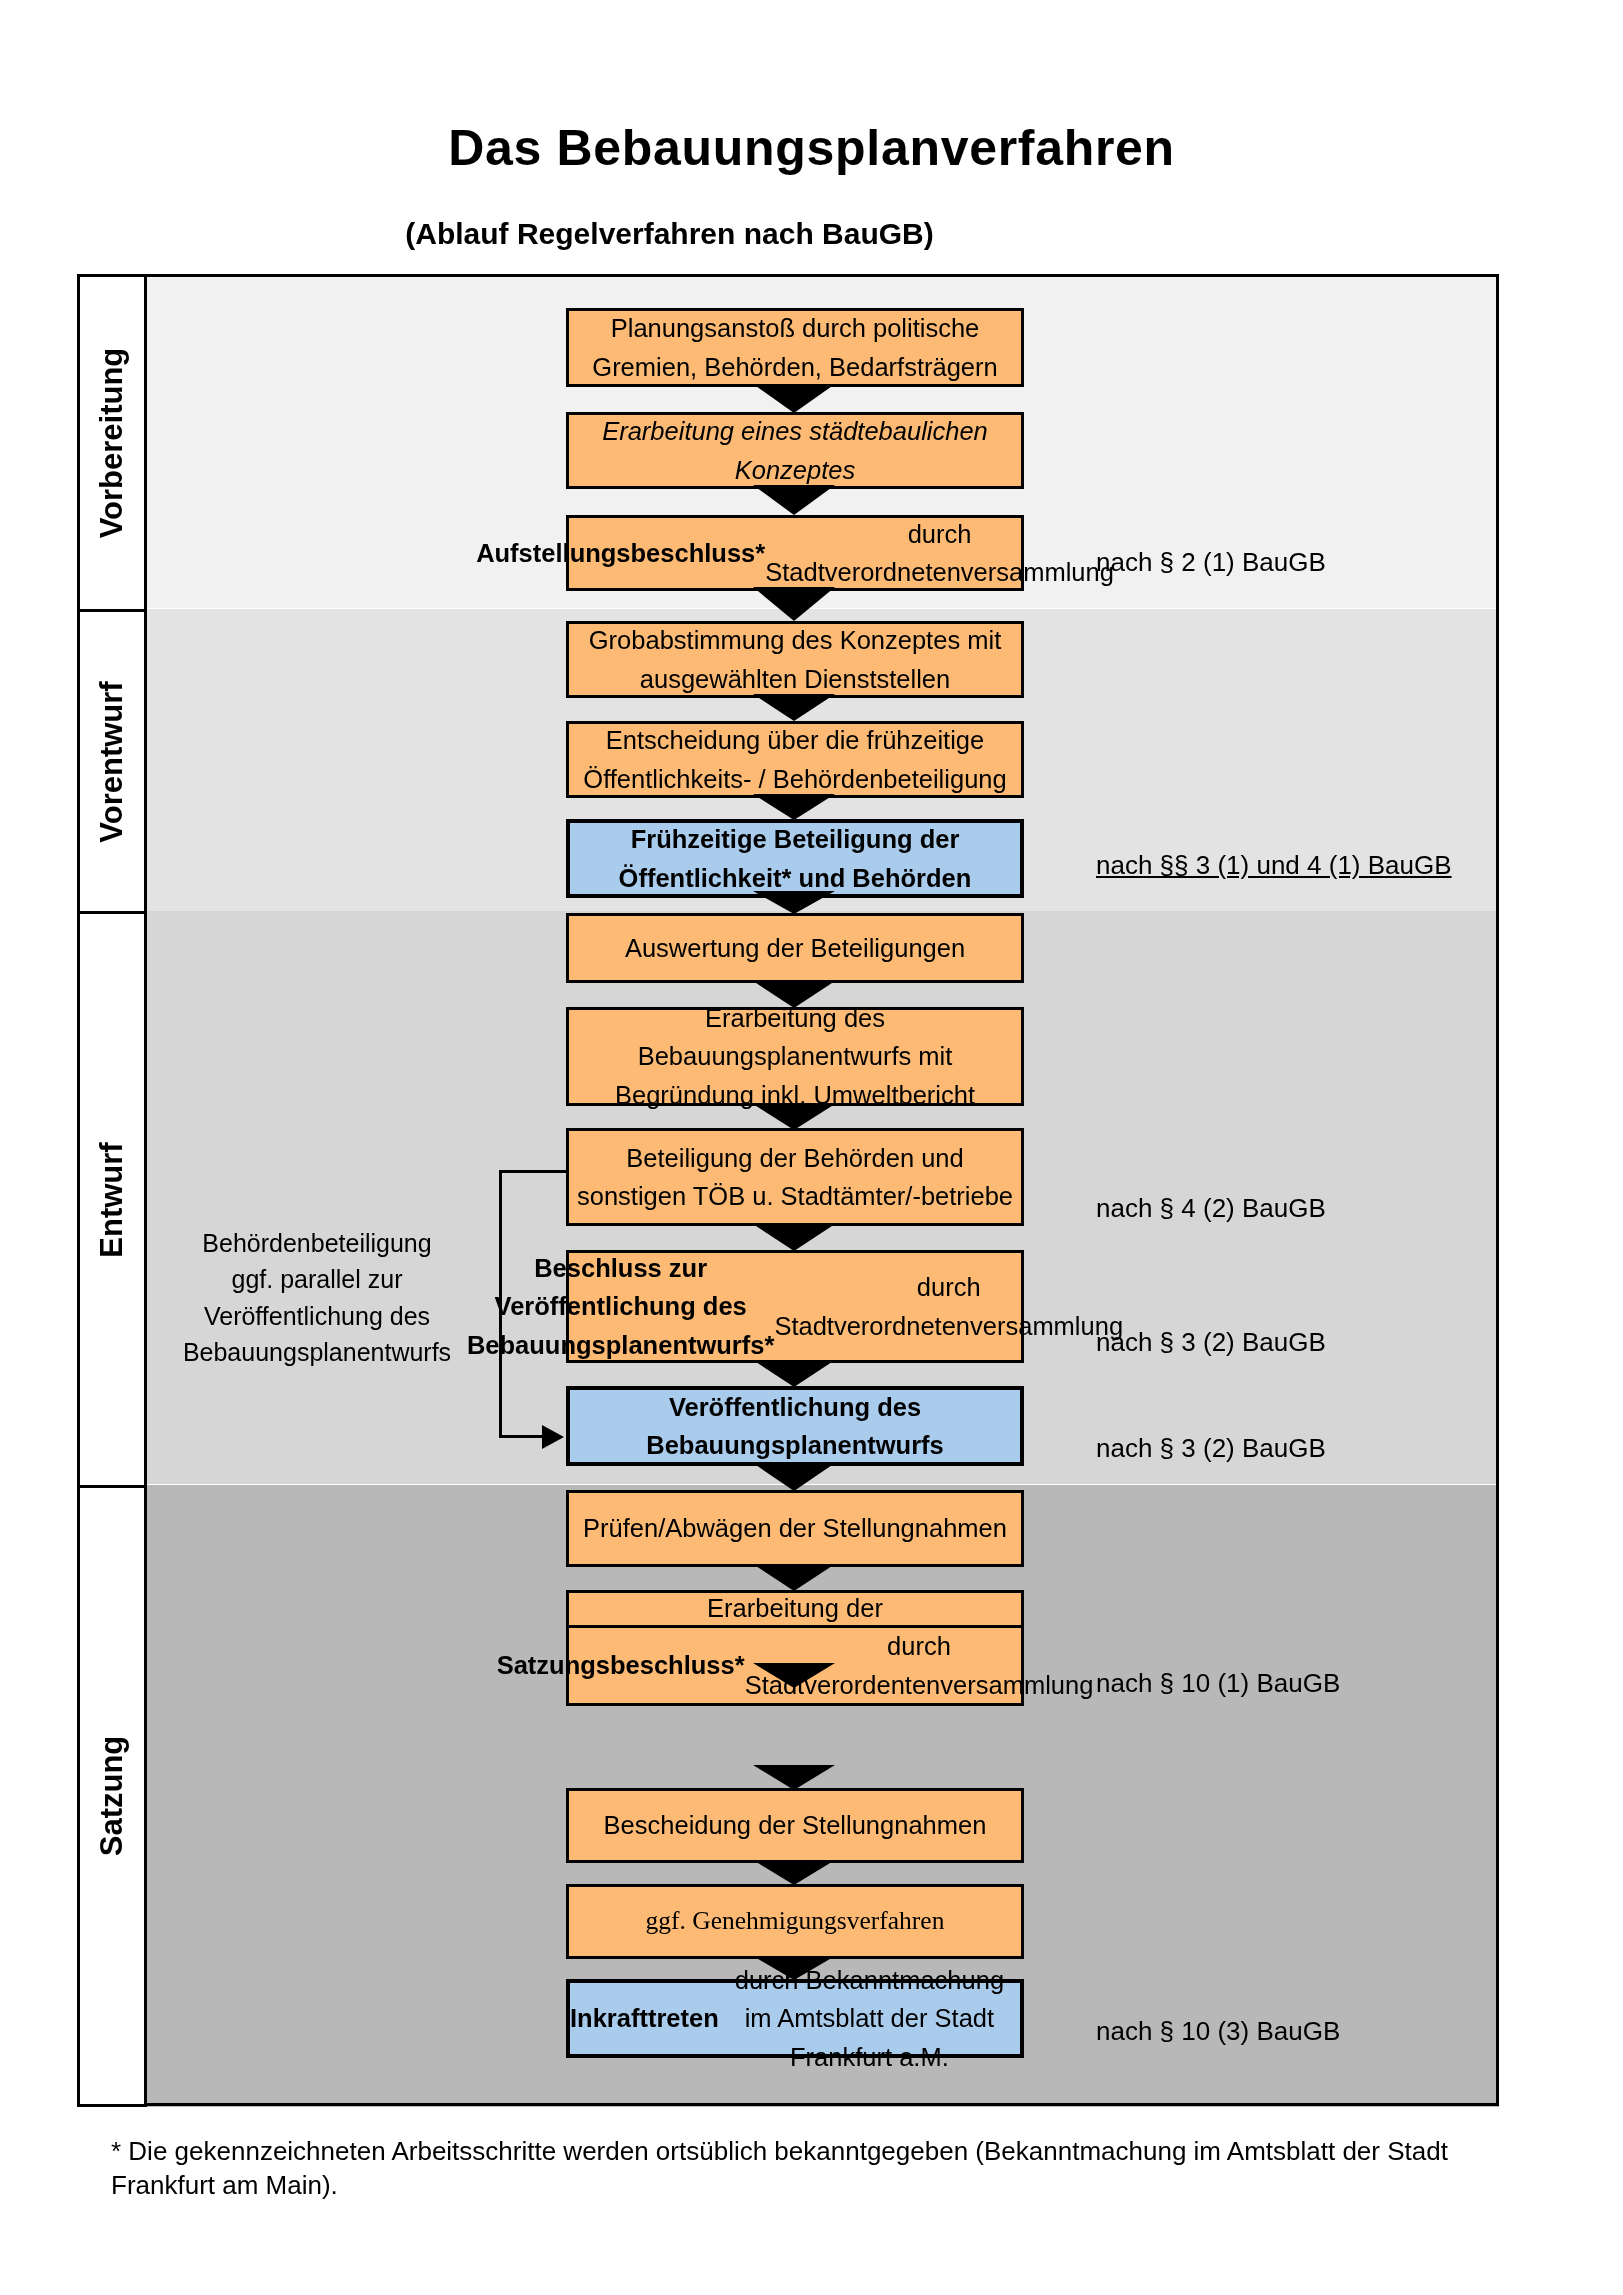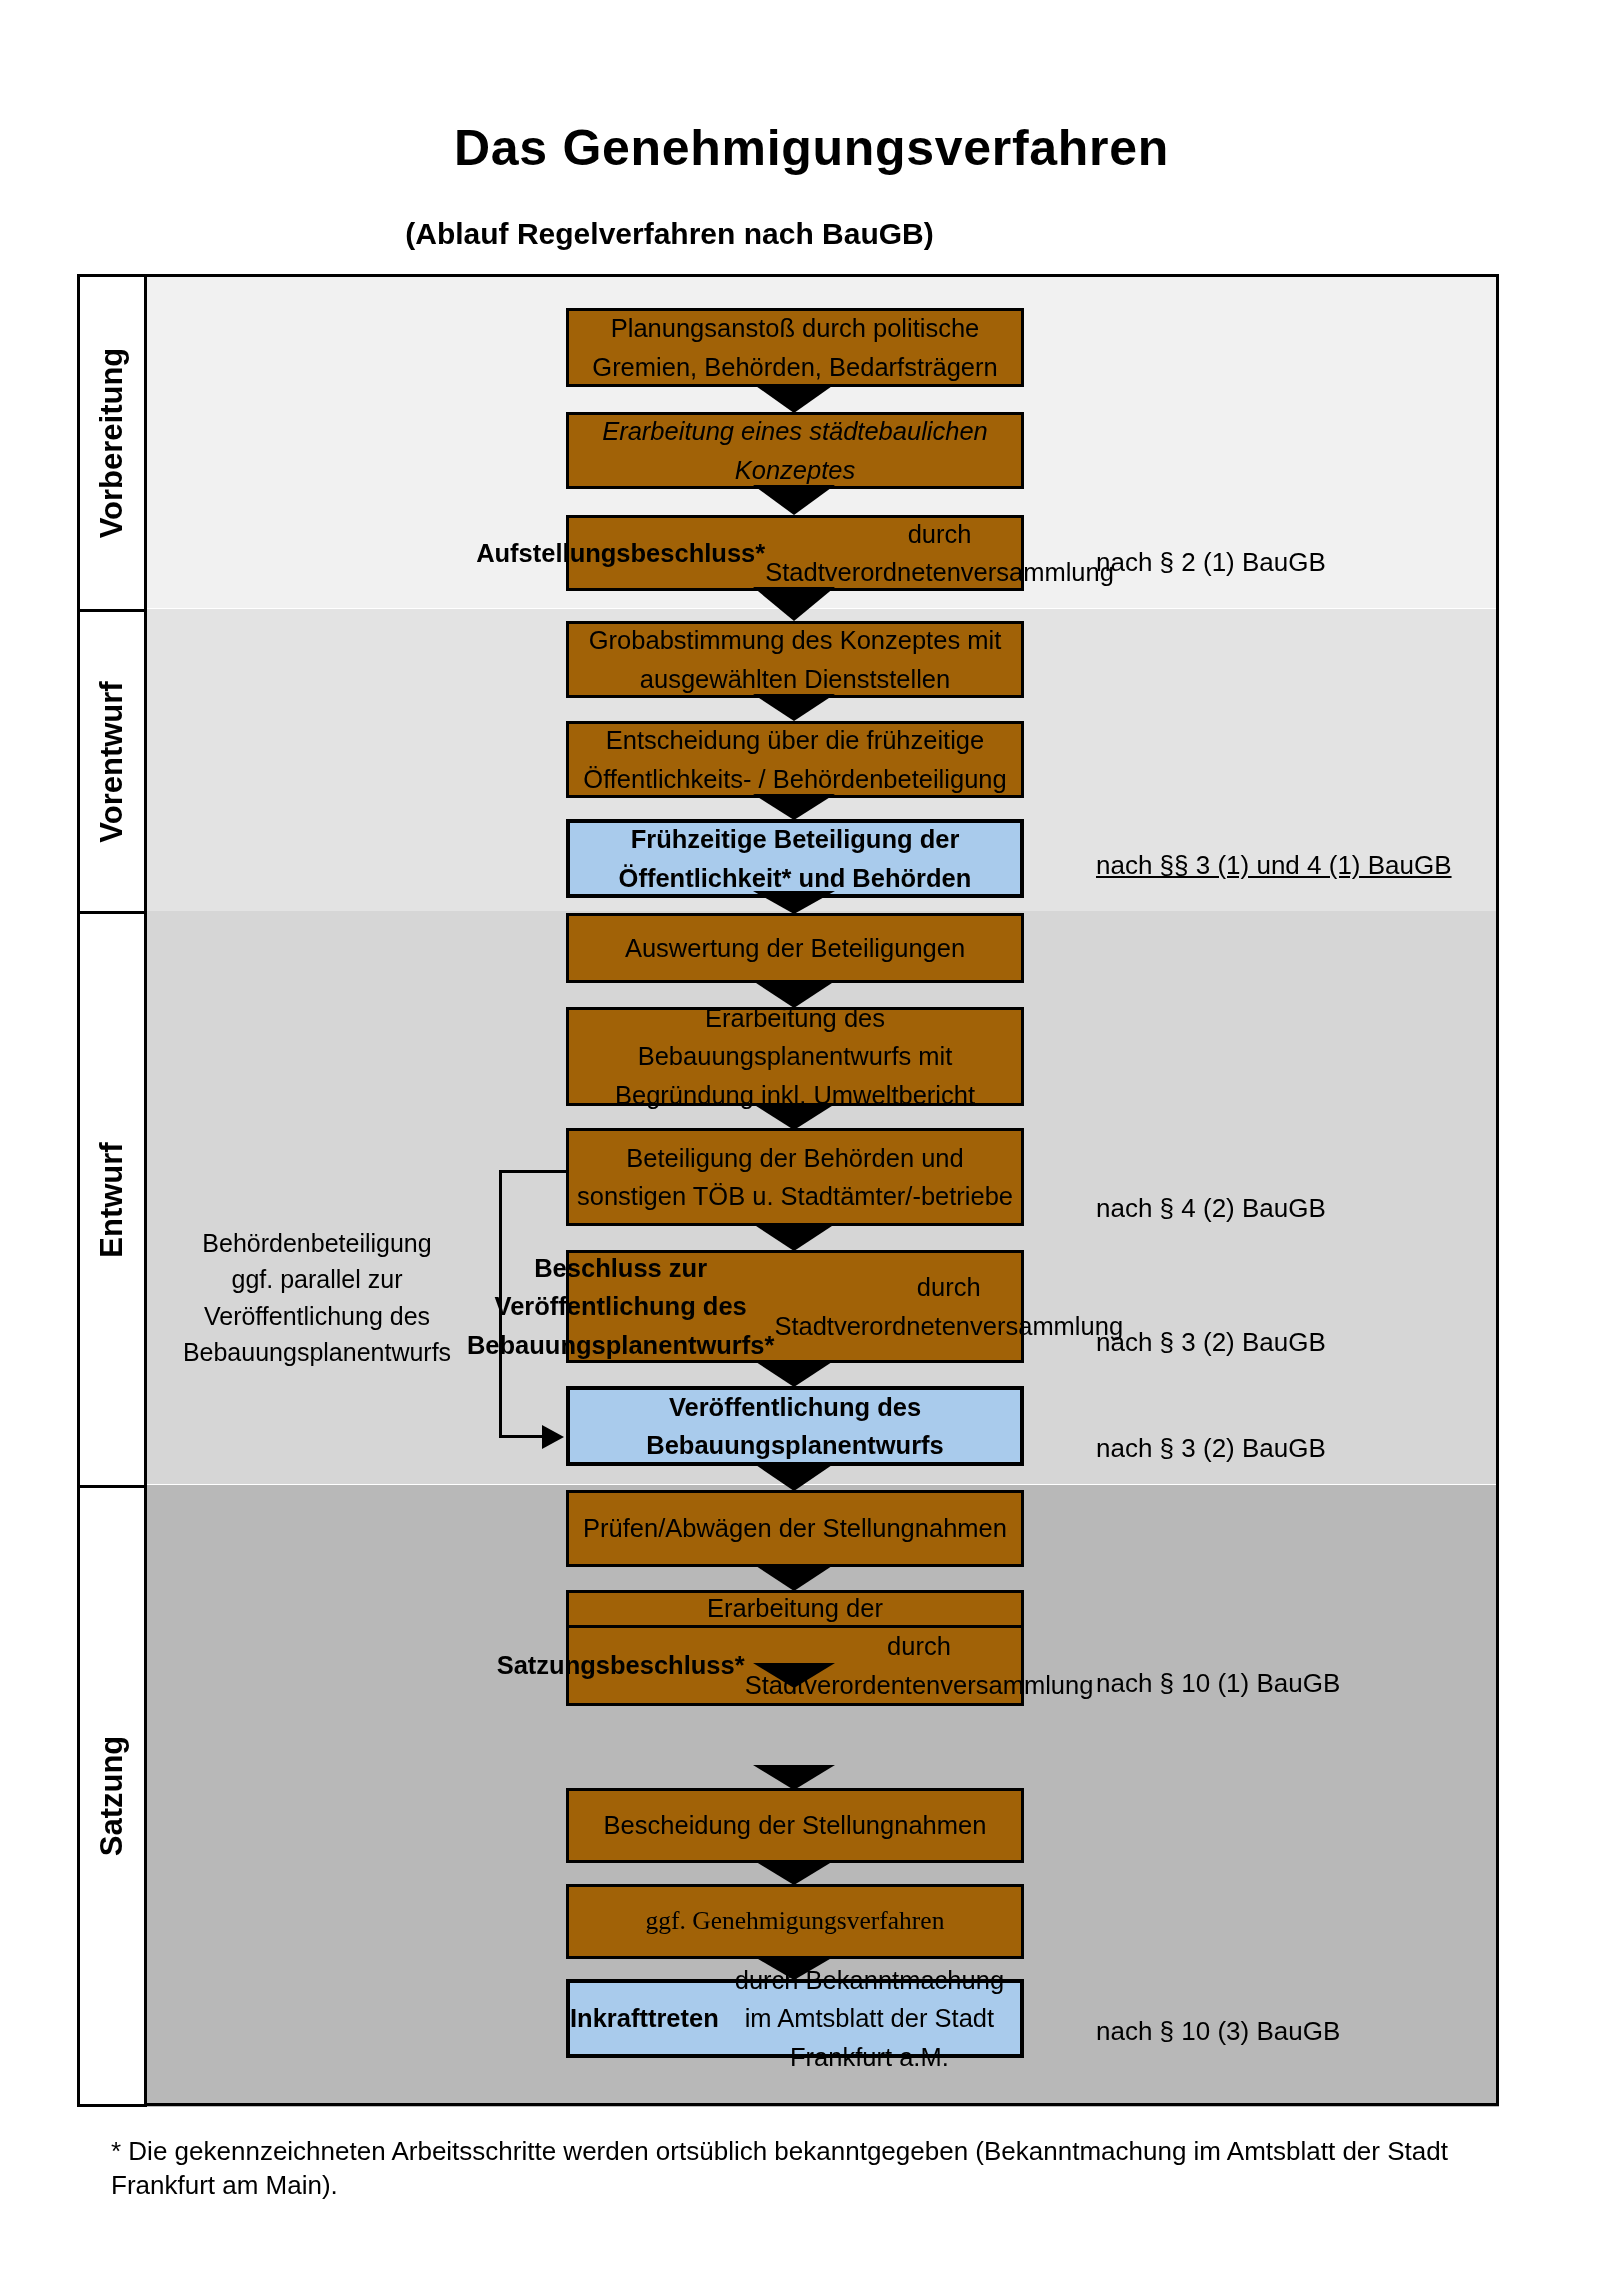--- a/index.html
+++ b/index.html
@@ -28,21 +28,21 @@
     border:3.3px solid #000;box-sizing:border-box;
     display:flex;align-items:center;justify-content:center;z-index:3;}
   .cell span{transform:rotate(-90deg);white-space:nowrap;
     font-weight:bold;font-size:31px;}
   .cell-1{top:274px;height:338px;}
   .cell-2{top:609px;height:306px;}
   .cell-3{top:911px;height:577px;}
   .cell-4{top:1485px;height:622px;}
 
   
-  .box{position:absolute;left:566px;width:458px;background:#a16207;
+  .box{position:absolute;left:566px;width:458px;background:#fdba74;
     border:3.3px solid #000;box-sizing:border-box;z-index:4;
     display:flex;align-items:center;justify-content:center;
     text-align:center;font-size:25.5px;line-height:1.5;white-space:pre-line;}
   .box .bld{font-weight:bold;}
   .box.hl{background:#a9cbec;border-width:4.6px;}
   .b1{top:308px;height:79px;}
   .b2{top:412px;height:77px;font-style:italic;}
   .b3{top:515px;height:76px;}
   .b4{top:621px;height:77px;}
   .b5{top:721px;height:77px;}
@@ -93,21 +93,21 @@
   .ahead{position:absolute;left:542px;top:1425px;width:0;height:0;z-index:4;
     border-top:12.4px solid transparent;border-bottom:12.4px solid transparent;
     border-left:22px solid #000;}
 
   .footnote{position:absolute;left:111px;top:2135px;width:1427px;
     font-size:26px;line-height:1.3;white-space:pre-line;}
 </style>
 </head>
 <body>
 
-<div class="title">Das Genehmigungsverfahren</div>
+<div class="title">Das Bebauungsplanverfahren</div>
 <div class="subtitle">(Ablauf Regelverfahren nach BauGB)</div>
 
 <div class="band band-1"></div>
 <div class="band band-2"></div>
 <div class="band band-3"></div>
 <div class="band band-4"></div>
 <div class="frame"></div>
 
 <div class="cell cell-1">
     <span>Vorbereitung</span>

